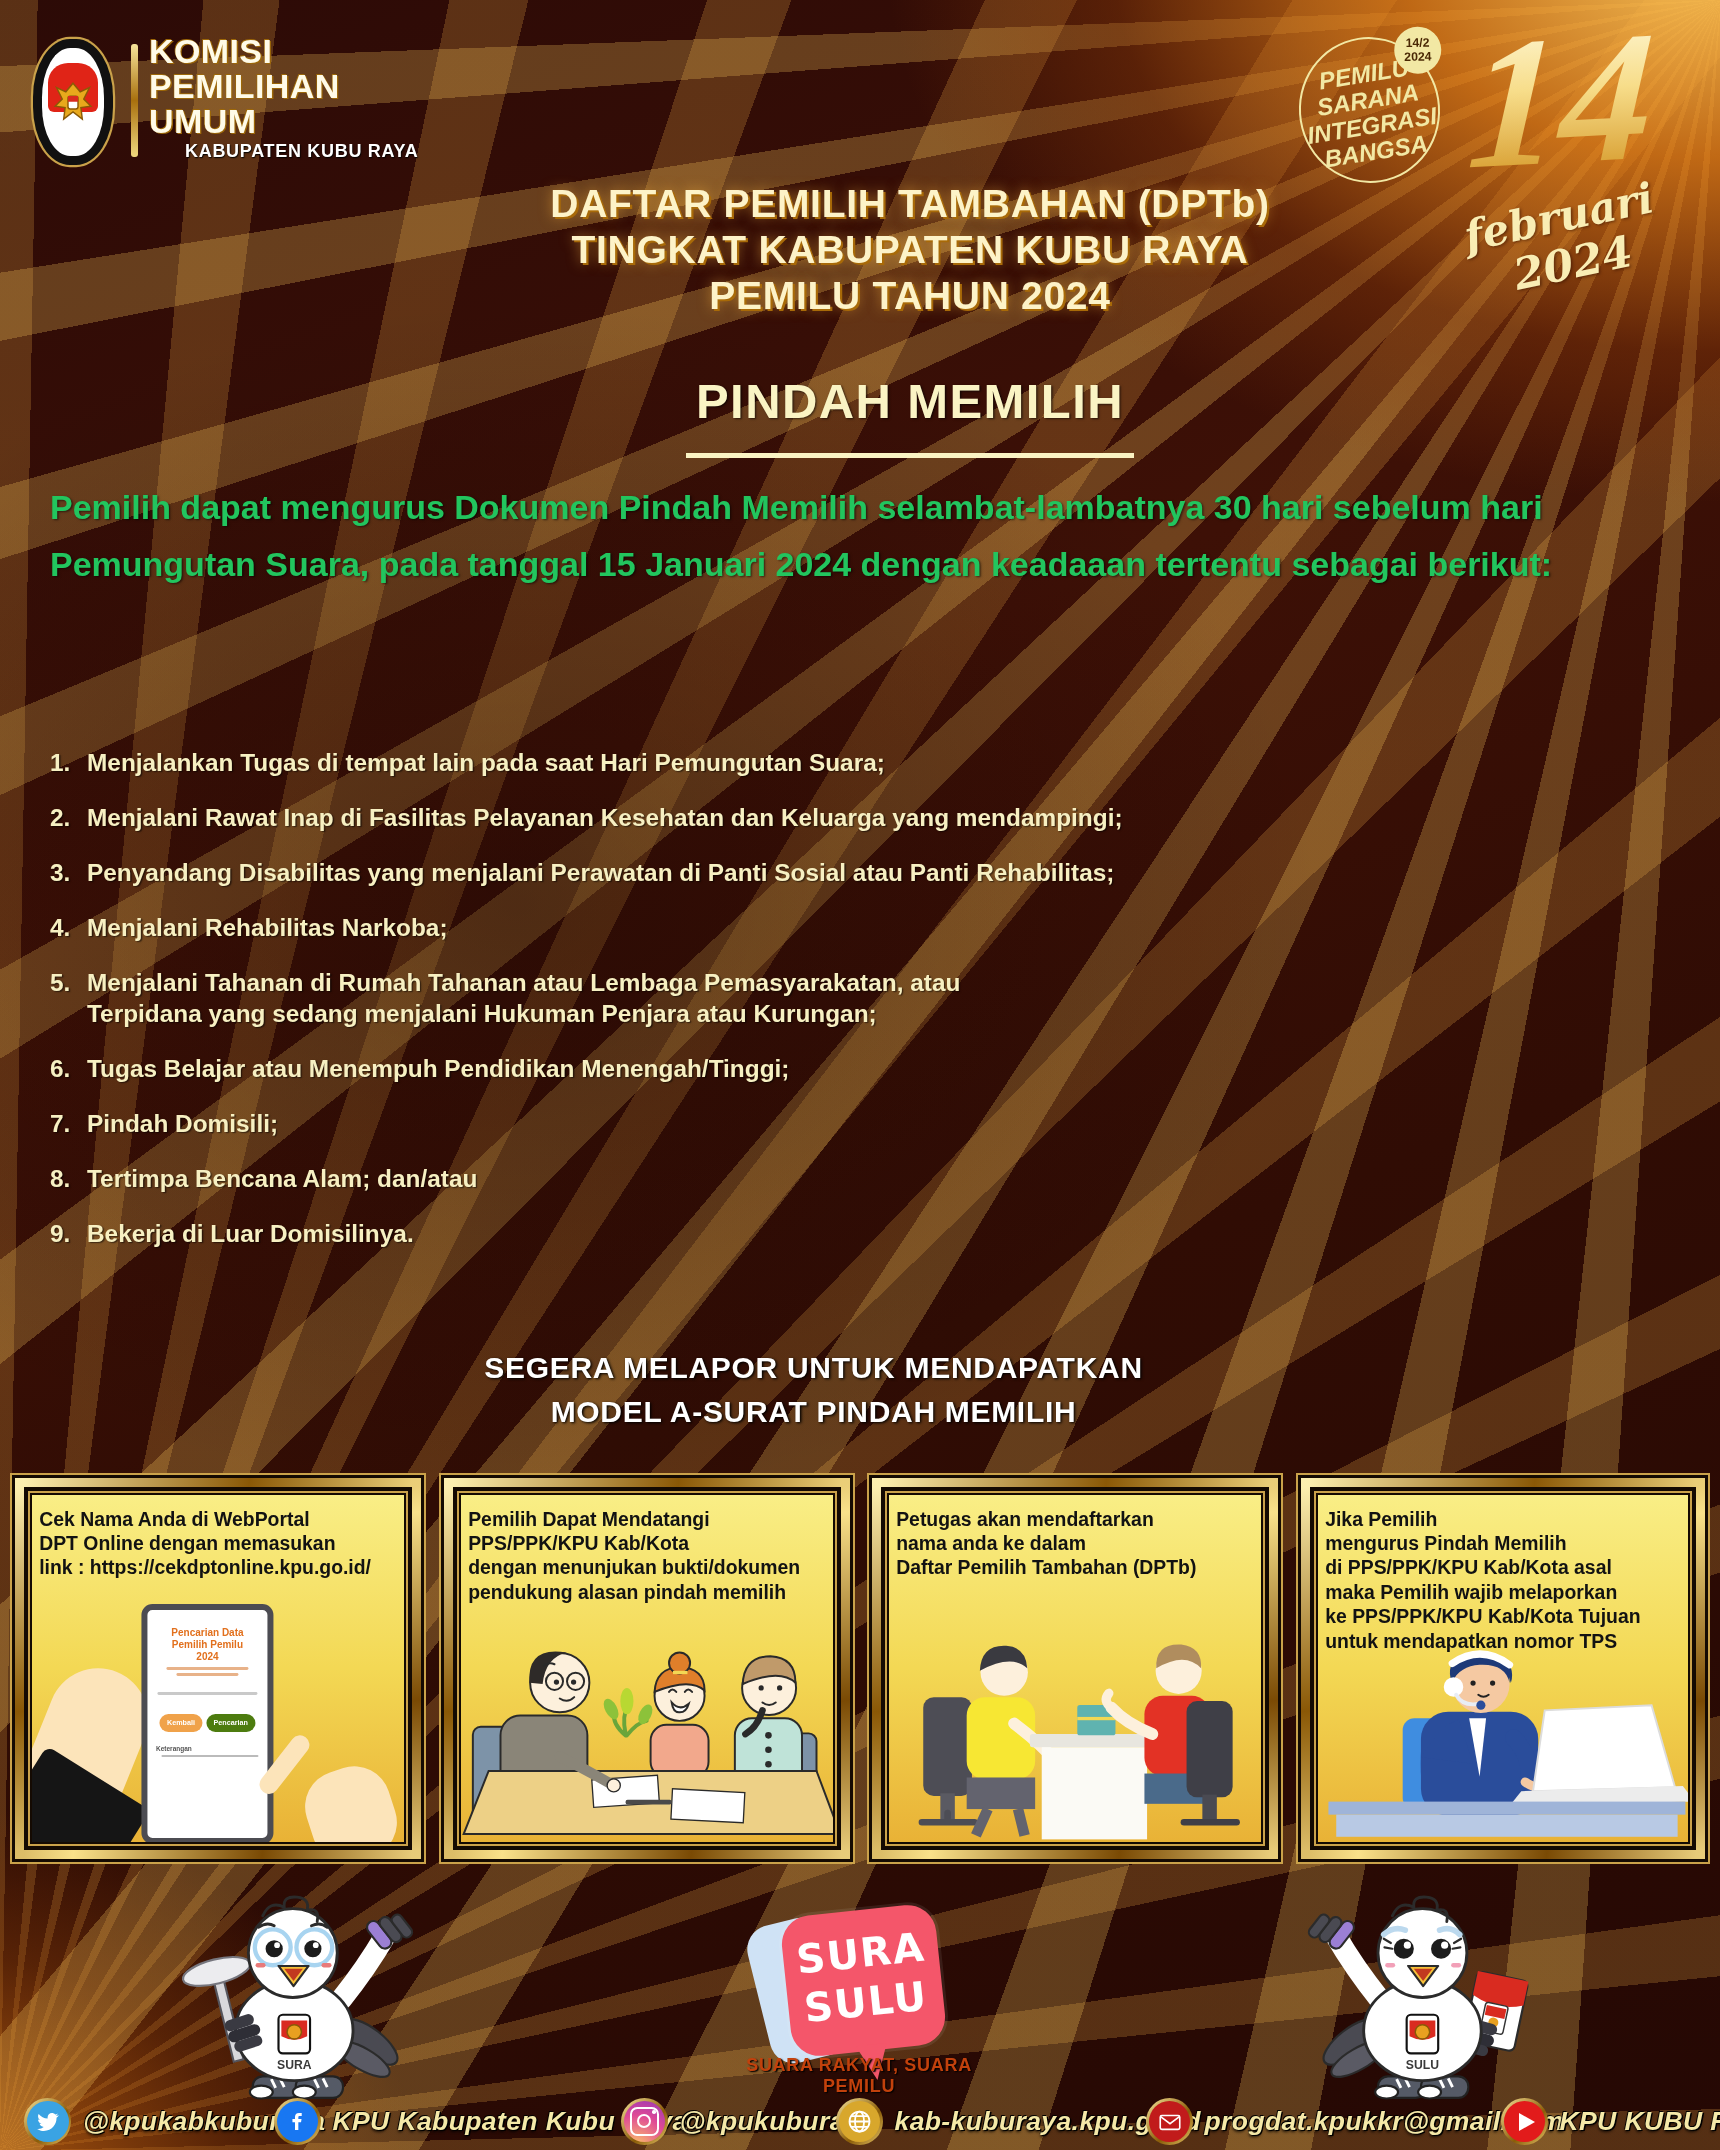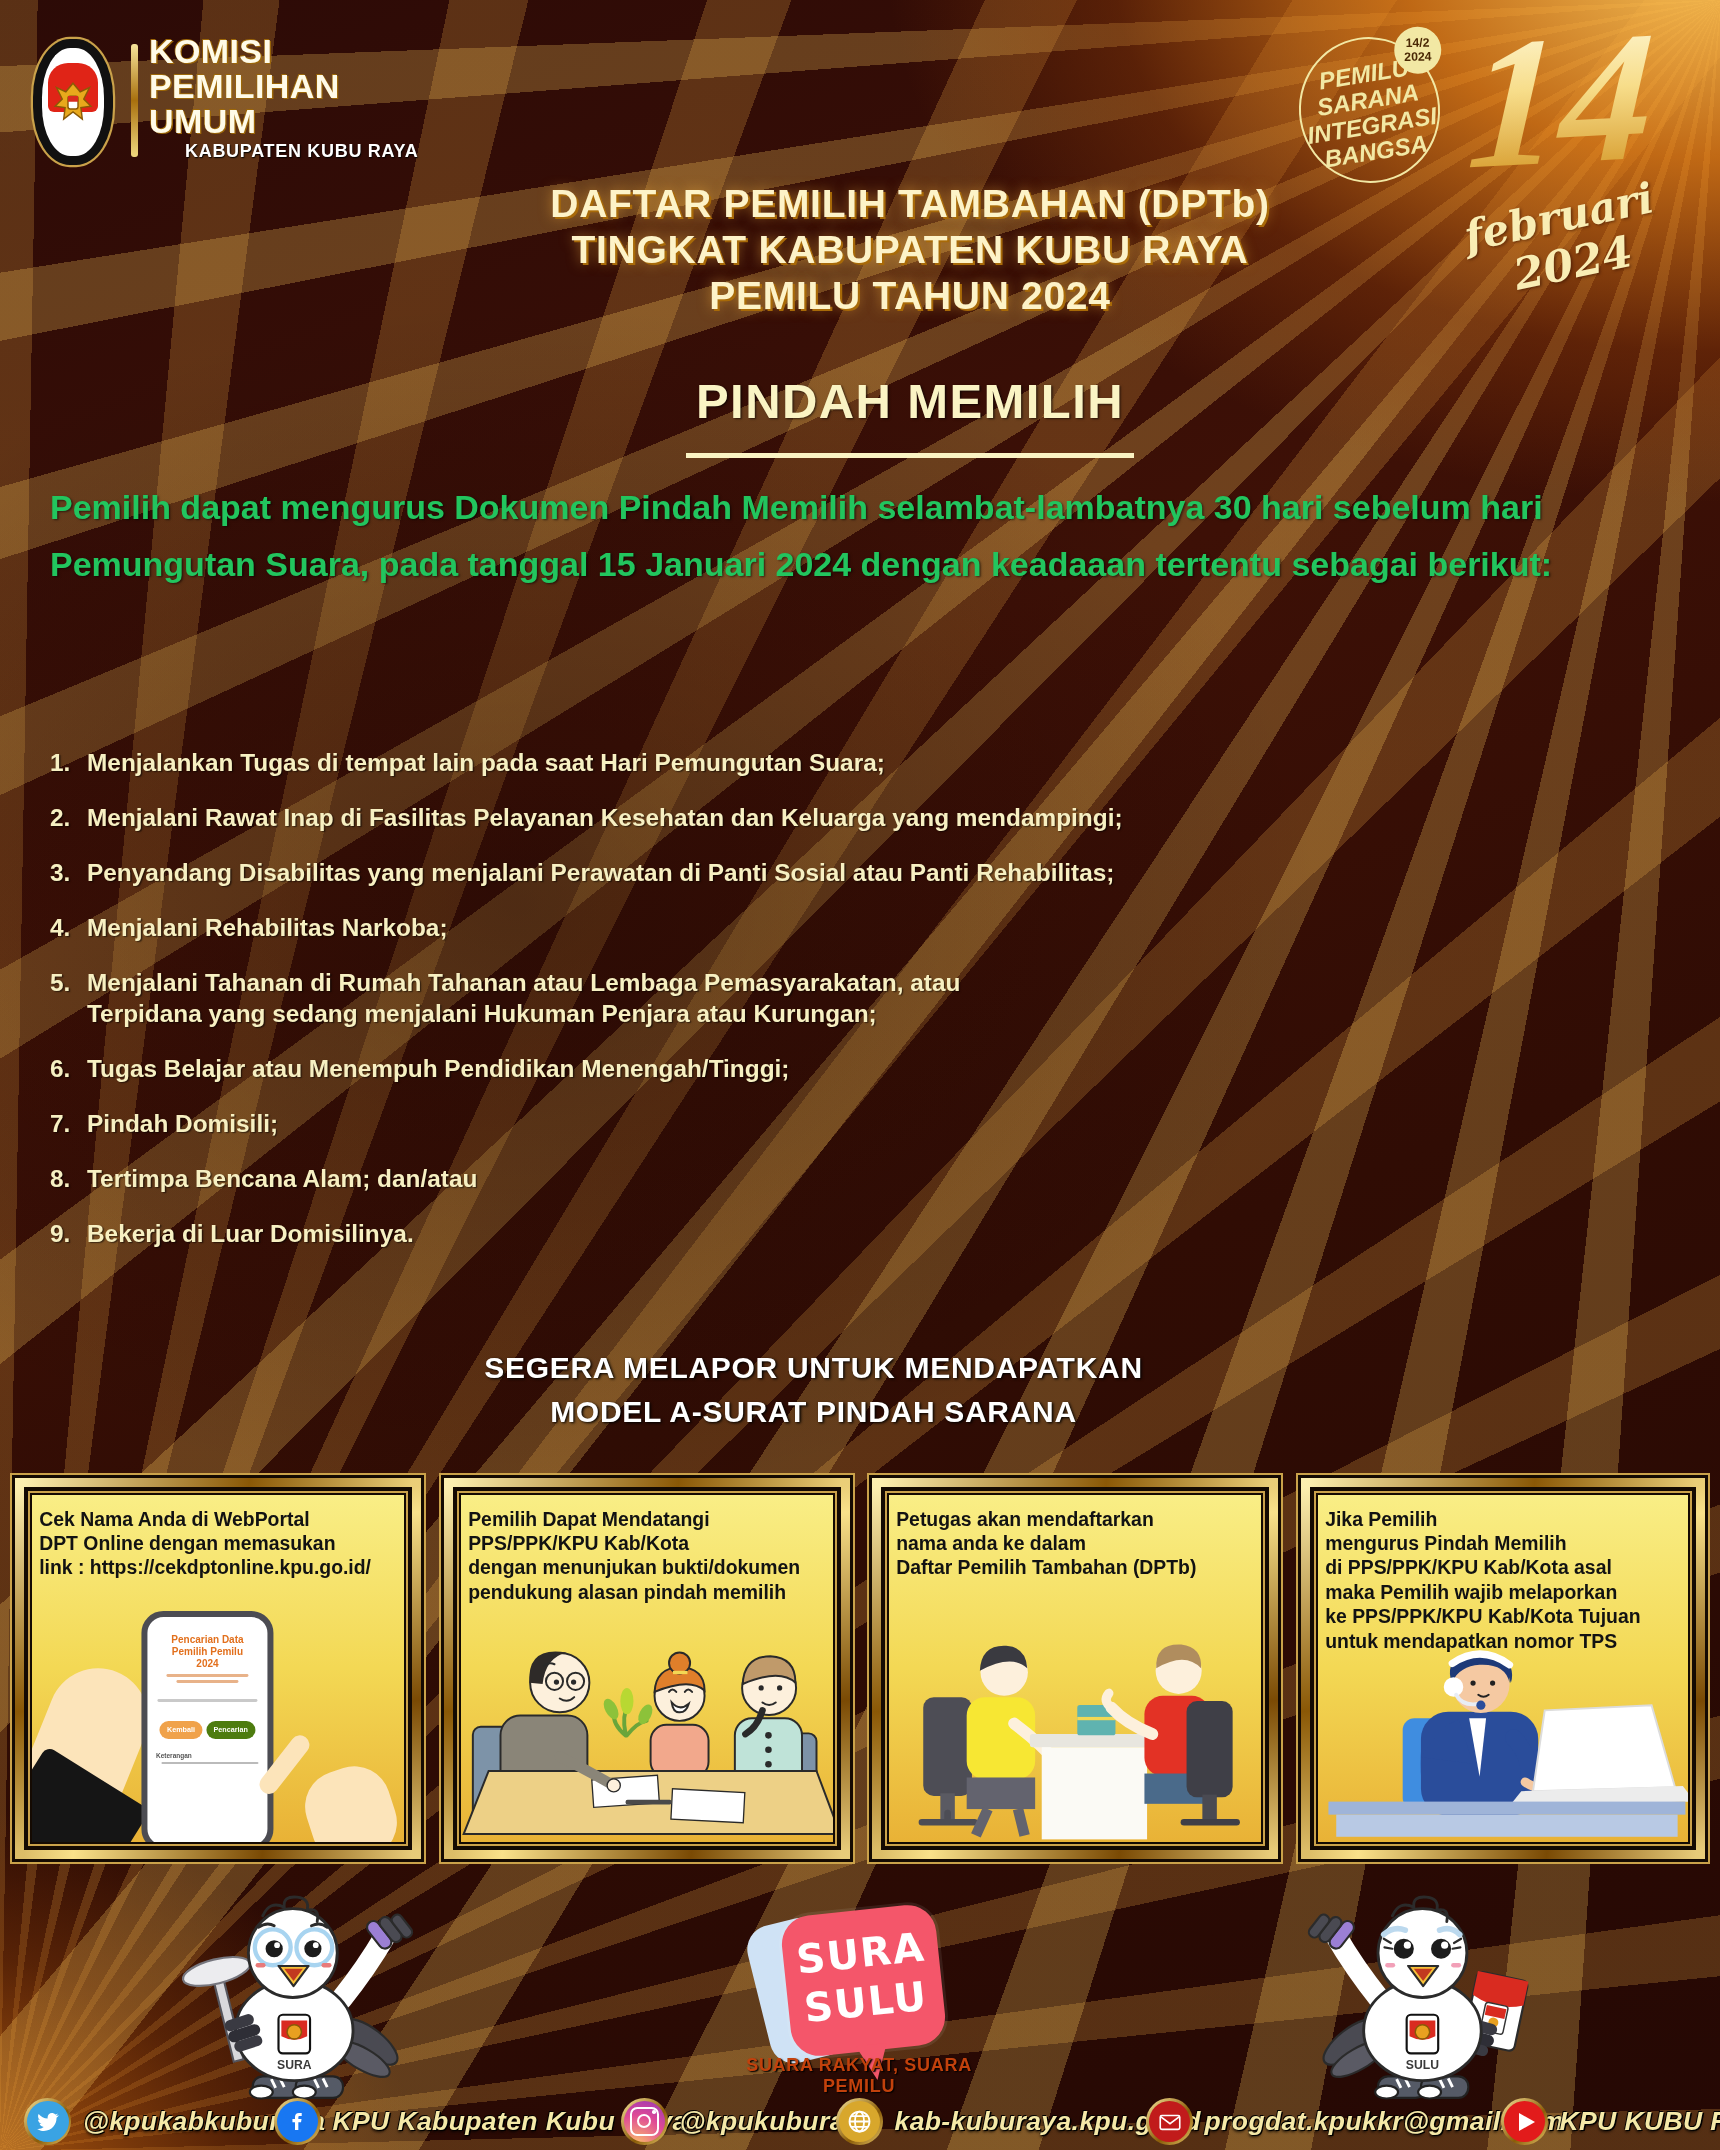--- a/index.html
+++ b/index.html
@@ -63,22 +63,22 @@
   .pf1{position:absolute;inset:0;border:2.2px solid #caa24a;}
   .pf2{position:absolute;inset:5px;border:9.3px solid;border-image:linear-gradient(135deg,#fdf0b0,#8a5806 30%,#f9e18a 55%,#7a4a04 80%,#e8cc7a) 1;}
   .pf3{position:absolute;inset:18px;border:2.2px solid #caa24a;}
   .pcontent{position:absolute;inset:22px;background:linear-gradient(180deg,#f9ee86 0%,#f3d854 50%,#e9b236 100%);overflow:hidden;}
   .caption{position:relative;padding:11.5px 7.2px 0;font-size:19.4px;line-height:24.4px;font-weight:800;
            color:#121212;text-align:left;white-space:pre-line;}
   .ill{position:absolute;left:0;right:0;bottom:0;}
   
   .sleeve{position:absolute;left:-18.6px;bottom:-21.5px;width:122px;height:93px;background:#151515;transform:rotate(32deg);border-radius:8.6px;}
   .armL{position:absolute;left:4.3px;bottom:11.5px;width:100px;height:165px;background:#fce4ba;border-radius:50px;transform:rotate(22deg);}
-  .phone{position:absolute;left:50%;top:21px;transform:translateX(-58%);width:120px;height:228px;background:#fff;
-         border:6.5px solid #4c4c52;border-radius:22px;overflow:hidden;}
+  .phone{position:absolute;left:50%;top:14px;transform:translateX(-58%);width:120px;height:228px;background:#fff;
+         border:6.5px solid #4c4c52;border-radius:11px;overflow:hidden;}
   .ph-title{margin:17px 5.7px 0;font-size:10px;line-height:12.2px;font-weight:700;color:#e2701d;text-align:center;white-space:pre-line;}
   .ph-line{height:2.9px;background:#e8b289;border-radius:1.4px;margin:3.6px 18.6px 0;}
   .ph-q{height:3.6px;background:#c9c9c9;border-radius:1.4px;margin:16px 10px 0;}
   .ph-btns{display:flex;justify-content:center;gap:4.3px;margin-top:18.6px;}
   .ph-btn{border-radius:10px;color:#fff;font-size:7.2px;font-weight:700;padding:4.3px 7.2px;}
   .ph-note{margin:13px 8.6px 0;font-size:6.5px;font-weight:700;color:#555;text-align:left;}
   .ph-bullet{height:2.2px;background:#bbb;border-radius:1.4px;margin:3.6px 8.6px 0 14.3px;}
   .handR{position:absolute;right:10px;bottom:-18.6px;width:122px;height:129px;}
   .palm{position:absolute;right:0;bottom:0;width:86px;height:93px;background:#fce4ba;border-radius:36px;transform:rotate(-18deg);}
   .finger{position:absolute;left:2.9px;top:-1.4px;width:18.6px;height:69px;background:#fce4ba;border-radius:9.3px;transform:rotate(38deg);}
@@ -194,21 +194,21 @@
       <span class="r-txt">Tertimpa Bencana Alam; dan/atau</span>
     </div>
   <div class="r-row">
       <span class="r-num">9.</span>
       <span class="r-txt">Bekerja di Luar Domisilinya.</span>
     </div>
 </div>
 
 <div class="abs cta">
   <div>SEGERA MELAPOR UNTUK MENDAPATKAN</div>
-  <div>MODEL A-SURAT PINDAH SARANA</div>
+  <div>MODEL A-SURAT PINDAH MEMILIH</div>
 </div>
 
 <div class="panel" style="left:10px;">
   <div class="pf1"></div>
     <div class="pf2"></div>
     <div class="pf3"></div>
   <div class="pcontent">
     <div class="caption">Cek Nama Anda di WebPortal
 DPT Online dengan memasukan
 link : https://cekdptonline.kpu.go.id/</div>

